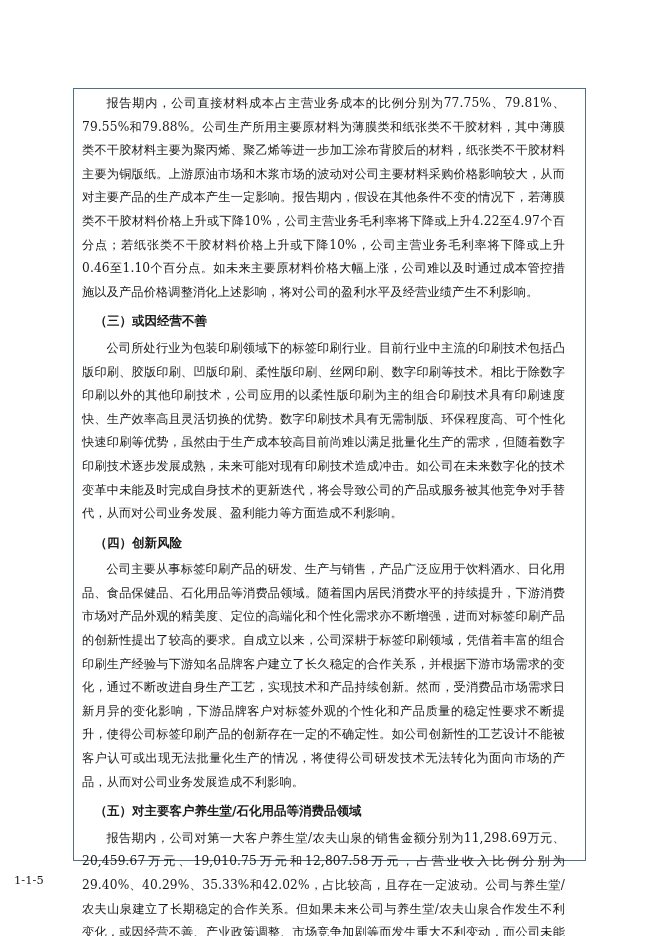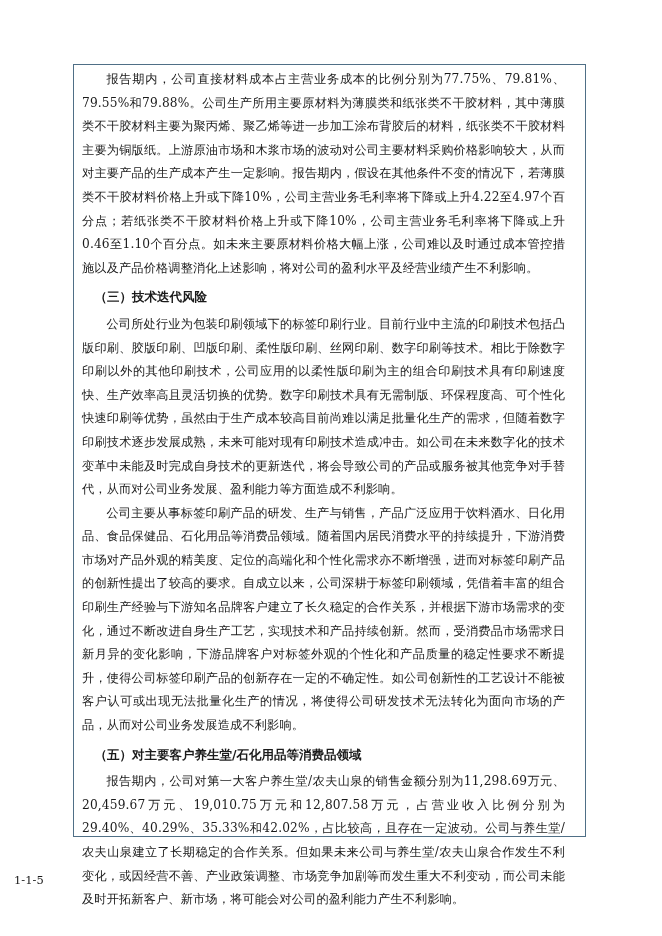--- a/index.html
+++ b/index.html
@@ -1,34 +1,35 @@
 <!DOCTYPE html>
 <html><head>
 <meta charset="utf-8">
 <style>
   html, body { margin: 0; padding: 0; background: #ffffff; }
   body { width: 662px; height: 936px; position: relative; overflow: hidden;
          font-family: "DejaVu Serif", "Liberation Serif", serif; color: #1a1a1a; }
-  .frame { position: absolute; left: 73px; top: 64px; width: 513px; height: 773px;
+  .frame { position: absolute; left: 73px; top: 88px; width: 513px; height: 773px;
            border: 1px solid #4f6f86; box-sizing: border-box; padding: 3px 20px 0 8px; }
   .para { font-size: 12.2px; line-height: 23.6px; margin: 0; text-indent: 2em;
           text-align: justify; letter-spacing: 0.15px; }
   .heading { font-size: 12.5px; line-height: 23.6px; font-weight: bold; margin: 5px 0 4px 0;
              padding-left: 1em; font-family: "DejaVu Sans", "Liberation Sans", sans-serif; }
   .page-num { position: absolute; top: 873px; left: 14px; width: 662px; text-align: left;
               font-size: 11.5px; }
 </style>
 </head>
 <body>
 
 <div class="frame">
   <p class="para">报告期内，公司直接材料成本占主营业务成本的比例分别为77.75%、79.81%、79.55%和79.88%。公司生产所用主要原材料为薄膜类和纸张类不干胶材料，其中薄膜类不干胶材料主要为聚丙烯、聚乙烯等进一步加工涂布背胶后的材料，纸张类不干胶材料主要为铜版纸。上游原油市场和木浆市场的波动对公司主要材料采购价格影响较大，从而对主要产品的生产成本产生一定影响。报告期内，假设在其他条件不变的情况下，若薄膜类不干胶材料价格上升或下降10%，公司主营业务毛利率将下降或上升4.22至4.97个百分点；若纸张类不干胶材料价格上升或下降10%，公司主营业务毛利率将下降或上升0.46至1.10个百分点。如未来主要原材料价格大幅上涨，公司难以及时通过成本管控措施以及产品价格调整消化上述影响，将对公司的盈利水平及经营业绩产生不利影响。</p>
 
-  <div class="heading">（三）技术迭代风险</div>
+  <div class="heading">（三）或因经营不善</div>
   <p class="para">公司所处行业为包装印刷领域下的标签印刷行业。目前行业中主流的印刷技术包括凸版印刷、胶版印刷、凹版印刷、柔性版印刷、丝网印刷、数字印刷等技术。相比于除数字印刷以外的其他印刷技术，公司应用的以柔性版印刷为主的组合印刷技术具有印刷速度快、生产效率高且灵活切换的优势。数字印刷技术具有无需制版、环保程度高、可个性化快速印刷等优势，虽然由于生产成本较高目前尚难以满足批量化生产的需求，但随着数字印刷技术逐步发展成熟，未来可能对现有印刷技术造成冲击。如公司在未来数字化的技术变革中未能及时完成自身技术的更新迭代，将会导致公司的产品或服务被其他竞争对手替代，从而对公司业务发展、盈利能力等方面造成不利影响。</p>
 
+  <div class="heading">（四）创新风险</div>
   <p class="para">公司主要从事标签印刷产品的研发、生产与销售，产品广泛应用于饮料酒水、日化用品、食品保健品、石化用品等消费品领域。随着国内居民消费水平的持续提升，下游消费市场对产品外观的精美度、定位的高端化和个性化需求亦不断增强，进而对标签印刷产品的创新性提出了较高的要求。自成立以来，公司深耕于标签印刷领域，凭借着丰富的组合印刷生产经验与下游知名品牌客户建立了长久稳定的合作关系，并根据下游市场需求的变化，通过不断改进自身生产工艺，实现技术和产品持续创新。然而，受消费品市场需求日新月异的变化影响，下游品牌客户对标签外观的个性化和产品质量的稳定性要求不断提升，使得公司标签印刷产品的创新存在一定的不确定性。如公司创新性的工艺设计不能被客户认可或出现无法批量化生产的情况，将使得公司研发技术无法转化为面向市场的产品，从而对公司业务发展造成不利影响。</p>
 
   <div class="heading">（五）对主要客户养生堂/石化用品等消费品领域</div>
   <p class="para">报告期内，公司对第一大客户养生堂/农夫山泉的销售金额分别为11,298.69万元、20,459.67万元、19,010.75万元和12,807.58万元，占营业收入比例分别为29.40%、40.29%、35.33%和42.02%，占比较高，且存在一定波动。公司与养生堂/农夫山泉建立了长期稳定的合作关系。但如果未来公司与养生堂/农夫山泉合作发生不利变化，或因经营不善、产业政策调整、市场竞争加剧等而发生重大不利变动，而公司未能及时开拓新客户、新市场，将可能会对公司的盈利能力产生不利影响。</p>
 </div>
 
 <div class="page-num">1-1-5</div>
 
 </body></html>

